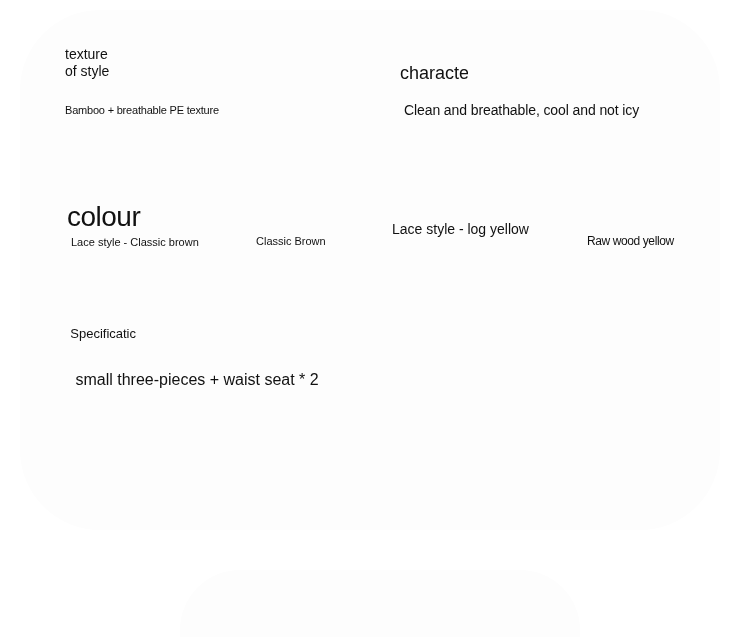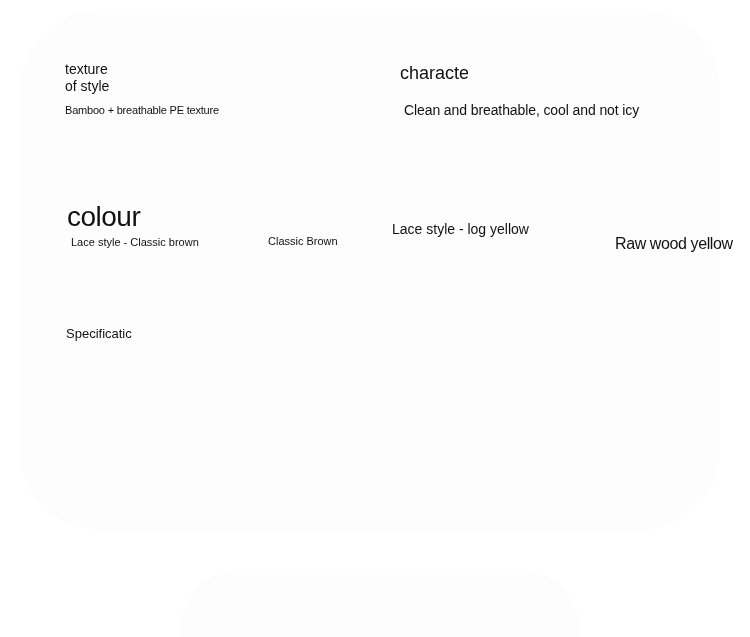--- a/index.html
+++ b/index.html
@@ -20,31 +20,31 @@
       background: #fcfcfc;
       border-radius: 40px;
       pointer-events: none;
     }
     .txt {
       position: absolute;
       white-space: nowrap;
       line-height: 1.2;
       color: #111111;
     }
-    .lbl-texture { left: 65px; top: 61px; font-size: 14px; line-height: 17px; }
+    .lbl-texture { left: 65px; top: 46px; font-size: 14px; line-height: 17px; }
     .lbl-texture span { display: block; }
     .val-texture { left: 65px; top: 104px; font-size: 11px; letter-spacing: -0.2px; }
     .lbl-char { left: 400px; top: 63px; font-size: 18px; width: 68px; overflow: hidden; }
     .val-char { left: 404px; top: 102px; font-size: 14px; letter-spacing: -0.1px; }
     .lbl-colour { left: 67px; top: 185px; font-size: 28px; letter-spacing: -0.5px; margin-top: 15px; }
     .col-1 { left: 71px; top: 236px; font-size: 11px; }
-    .col-2 { left: 268px; top: 235px; font-size: 11px; }
+    .col-2 { left: 256px; top: 235px; font-size: 11px; }
     .col-3 { left: 392px; top: 221px; font-size: 14px; }
-    .col-4 { left: 615px; top: 234px; font-size: 16px; letter-spacing: -0.4px; }
-    .lbl-spec { left: 66px; top: 326px; font-size: 13px; width: 70px; overflow: hidden; }
+    .col-4 { left: 587px; top: 234px; font-size: 12px; letter-spacing: -0.4px; }
+    .lbl-spec { left: 66px; top: 326px; font-size: 13px; width: 70px; overflow: hidden; text-align: right; }
     .val-spec { left: 71px; top: 369px; font-size: 16px; line-height: 21.7px; }
     .val-spec span { display: block; white-space: pre; }
   </style>
 </head>
 <body>
 
 <div class="ghost" style="left:20px; top:10px; width:700px; height:520px; background:#fdfdfd; border-radius:80px;"></div>
 <div class="ghost" style="left:180px; top:570px; width:400px; height:70px; background:#fdfdfd; border-radius:60px 60px 0 0;"></div>
 
 <div class="txt lbl-texture">
@@ -57,13 +57,14 @@
 <div class="txt val-char">Clean and breathable, cool and not icy</div>
 
 <div class="txt lbl-colour">colour</div>
 <div class="txt col-1">Lace style - Classic brown</div>
 <div class="txt col-2">Classic Brown</div>
 <div class="txt col-3">Lace style - log yellow</div>
 <div class="txt col-4">Raw wood yellow</div>
 
 <div class="txt lbl-spec">Specificatic</div>
 <div class="txt val-spec">
+  <span> small three-pieces + waist seat * 2</span>
 </div>
 
 </body></html>

